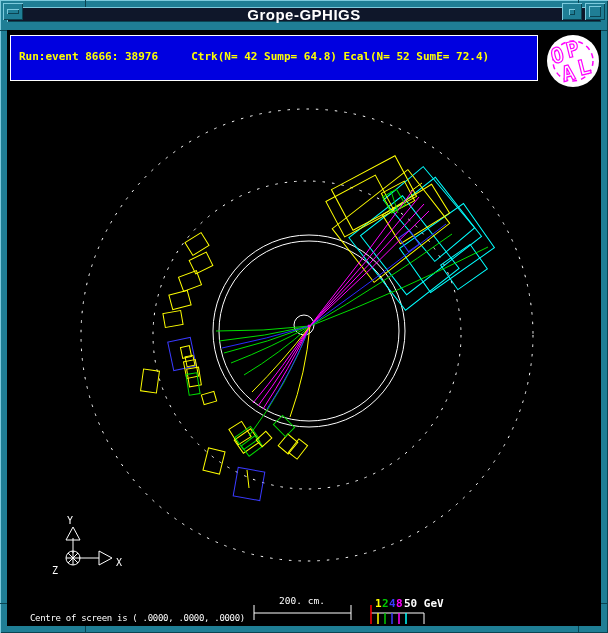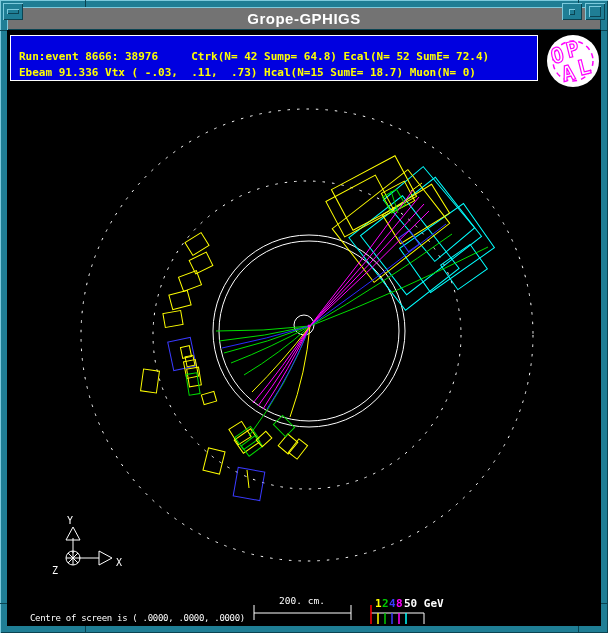--- a/index.html
+++ b/index.html
@@ -1,20 +1,20 @@
 <!DOCTYPE html>
 <html><head>
 <meta charset="utf-8">
 <style>
   html,body{margin:0;padding:0;background:#555;}
   .window{position:relative;width:608px;height:633px;background:#1f7e95;overflow:hidden;
           font-family:"Liberation Sans",sans-serif;
           box-shadow:inset 1px 1px 0 #7ccadd, inset -1px -1px 0 #0b4452;}
   .frame-seam{position:absolute;background:#0b4452;}
-  .titlebar{position:absolute;left:7px;top:7px;right:7px;height:23px;background:#737373;
+  .titlebar{position:absolute;left:7px;top:7px;right:7px;height:15px;background:#0f172a;
             box-shadow:inset 1px 1px 0 #7ccadd, inset -1px -1px 0 #0b4452;
             display:flex;align-items:center;justify-content:center;}
   .title-text{color:#ffffff;font-size:15px;font-weight:bold;letter-spacing:0.5px;}
   .tb-btn{position:absolute;top:3px;width:20px;height:17px;background:#1f7e95;
           box-shadow:inset 1px 1px 0 #7ccadd, inset -1px -1px 0 #0b4452;cursor:pointer;}
   .tb-btn .glyph{position:absolute;background:#1f7e95;
           box-shadow:inset 1px 1px 0 #7ccadd, inset -1px -1px 0 #0b4452;}
   .btn-menu{left:3px;}
   .btn-menu .glyph{left:4px;top:6px;width:12px;height:5px;}
   .btn-iconify{right:26px;}
@@ -160,21 +160,20 @@
           <line x1="392" y1="613" x2="392" y2="624" stroke="#3a3aff" stroke-width="1.5"></line>
           <line x1="399" y1="613" x2="399" y2="624" stroke="#ff00ff" stroke-width="1.5"></line>
           <line x1="406" y1="613" x2="406" y2="624" stroke="#00ffff" stroke-width="1.5"></line>
         </g>
 
       <text x="30" y="621" fill="#ffffff" font-size="9" letter-spacing="-0.3">Centre of screen is (    .0000,    .0000,    .0000)</text>
     </svg>
 
     <div class="infobox">
       <div class="info-line">Run:event 8666: 38976     Ctrk(N= 42 Sump= 64.8) Ecal(N= 52 SumE= 72.4)</div>
-      <div class="info-line">Ebeam 91.336 Vtx ( -.03,  .11,  .73) Hcal(N=15 SumE= 18.7) Muon(N= 0)</div>
     </div>
 
     <div class="logo">
       <svg width="56" height="56" viewBox="0 0 56 56" xmlns="http://www.w3.org/2000/svg">
         <circle cx="28" cy="28" r="26" fill="#ffffff"></circle>
         <circle cx="28" cy="28" r="20" fill="none" stroke="#ff00ff" stroke-width="1.5" stroke-dasharray="5 4"></circle>
         <g font-family="DejaVu Serif, serif" font-weight="bold" font-size="21" fill="#ffffff" stroke="#ff00ff" stroke-width="1.2" transform="rotate(-14 28 28)">
           <text x="8" y="26">O</text>
           <text x="24" y="24">P</text>
           <text x="14" y="46">A</text>

